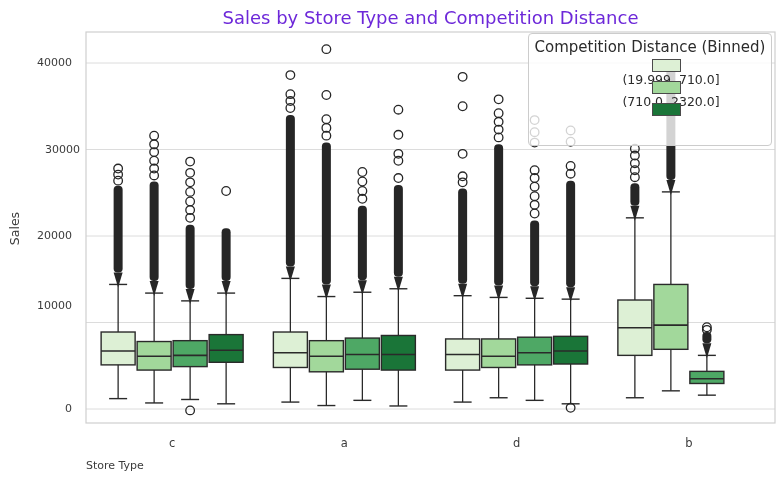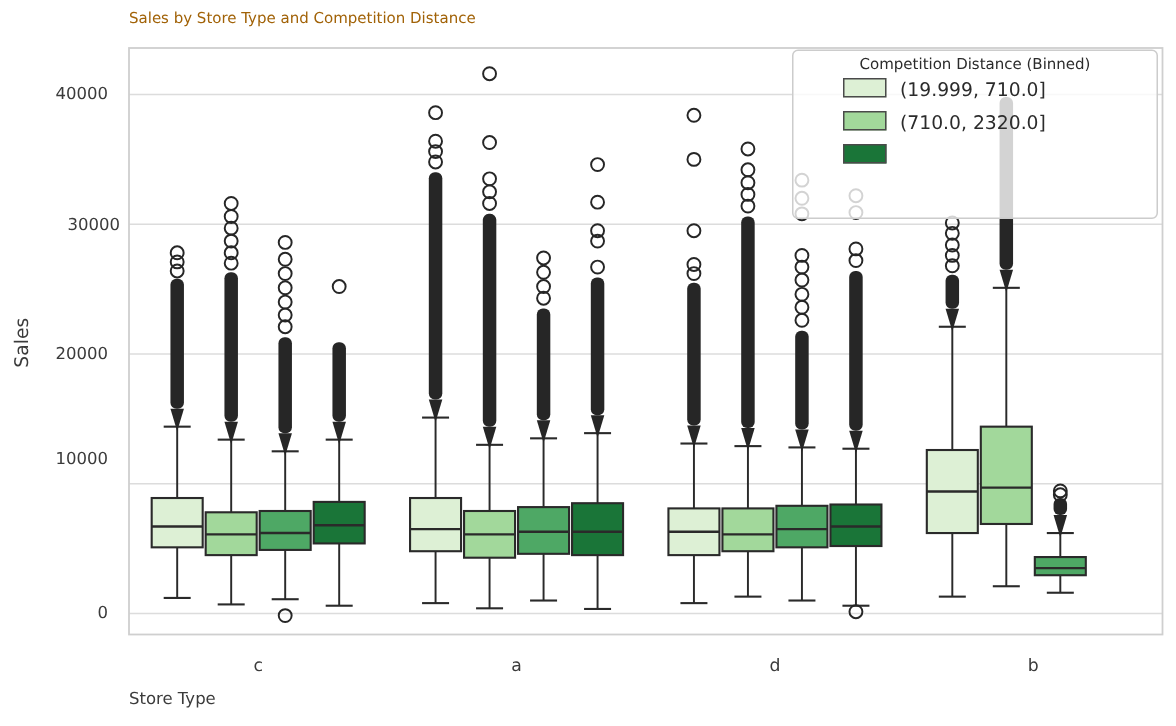--- a/index.html
+++ b/index.html
@@ -6,21 +6,21 @@
   #fig{
     position:relative;
     width:784px;height:484px;
     background:#ffffff;
     font-family:"DejaVu Sans","Liberation Sans",sans-serif;
     overflow:hidden;
   }
   #plot-svg{position:absolute;left:0;top:0;}
   .chart-title{
     position:absolute;left:86px;top:7px;width:689px;
-    font-size:10px;color:#a16207;
+    text-align:center;font-size:18px;color:#6d28d9;
   }
   .ytick{
     position:absolute;width:60px;text-align:right;
     font-size:11px;color:#3b3b3b;
   }
   .xtick{
     position:absolute;width:60px;text-align:center;
     font-size:11.5px;color:#3b3b3b;
   }
   .xlabel{
@@ -32,25 +32,25 @@
     text-align:center;font-size:12.5px;color:#3b3b3b;
     transform:rotate(-90deg);
   }
   .legend{
     position:absolute;left:528px;top:33px;width:244px;height:113px;
     background:rgba(255,255,255,0.8);
     border:1px solid #cccccc;border-radius:4px;
     box-sizing:border-box;
   }
   .legend-title{
-    text-align:center;font-size:10px;color:#2b2b2b;
+    text-align:center;font-size:15px;color:#2b2b2b;
     margin-top:4px;margin-bottom:3px;
   }
   .legend-row{
-    display:flex;height:22px;padding-left:33px;
+    display:flex;align-items:center;height:22px;padding-left:33px;flex-direction:column;
   }
   .legend-patch{
     width:29px;height:13px;border:1.3px solid #4a4a4a;
     box-sizing:border-box;flex:0 0 auto;
   }
   .legend-label{
     margin-left:9px;font-size:12.5px;color:#2b2b2b;white-space:nowrap;
   }
 </style>
 </head>

